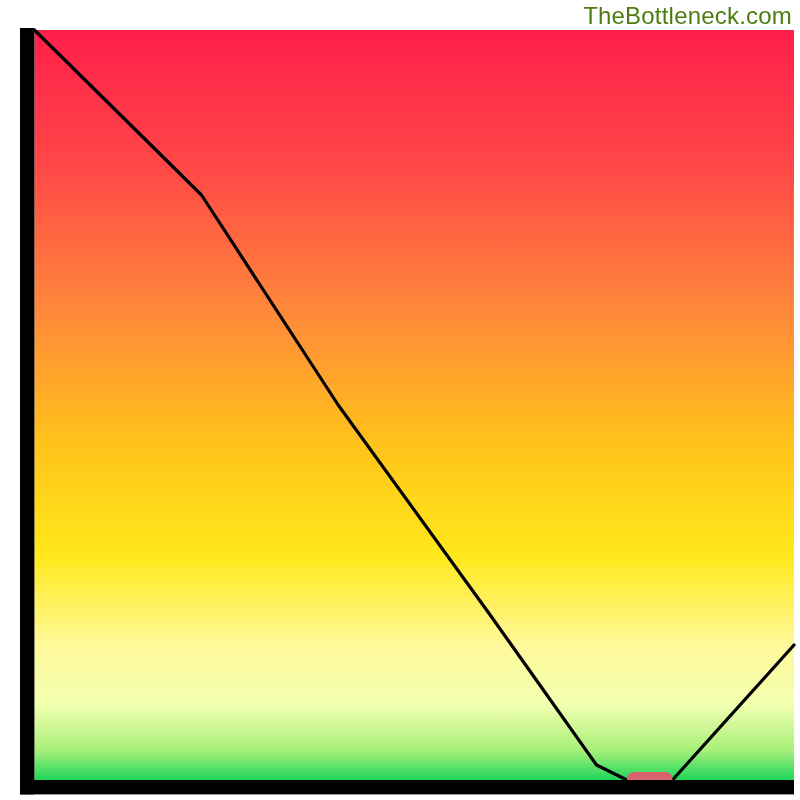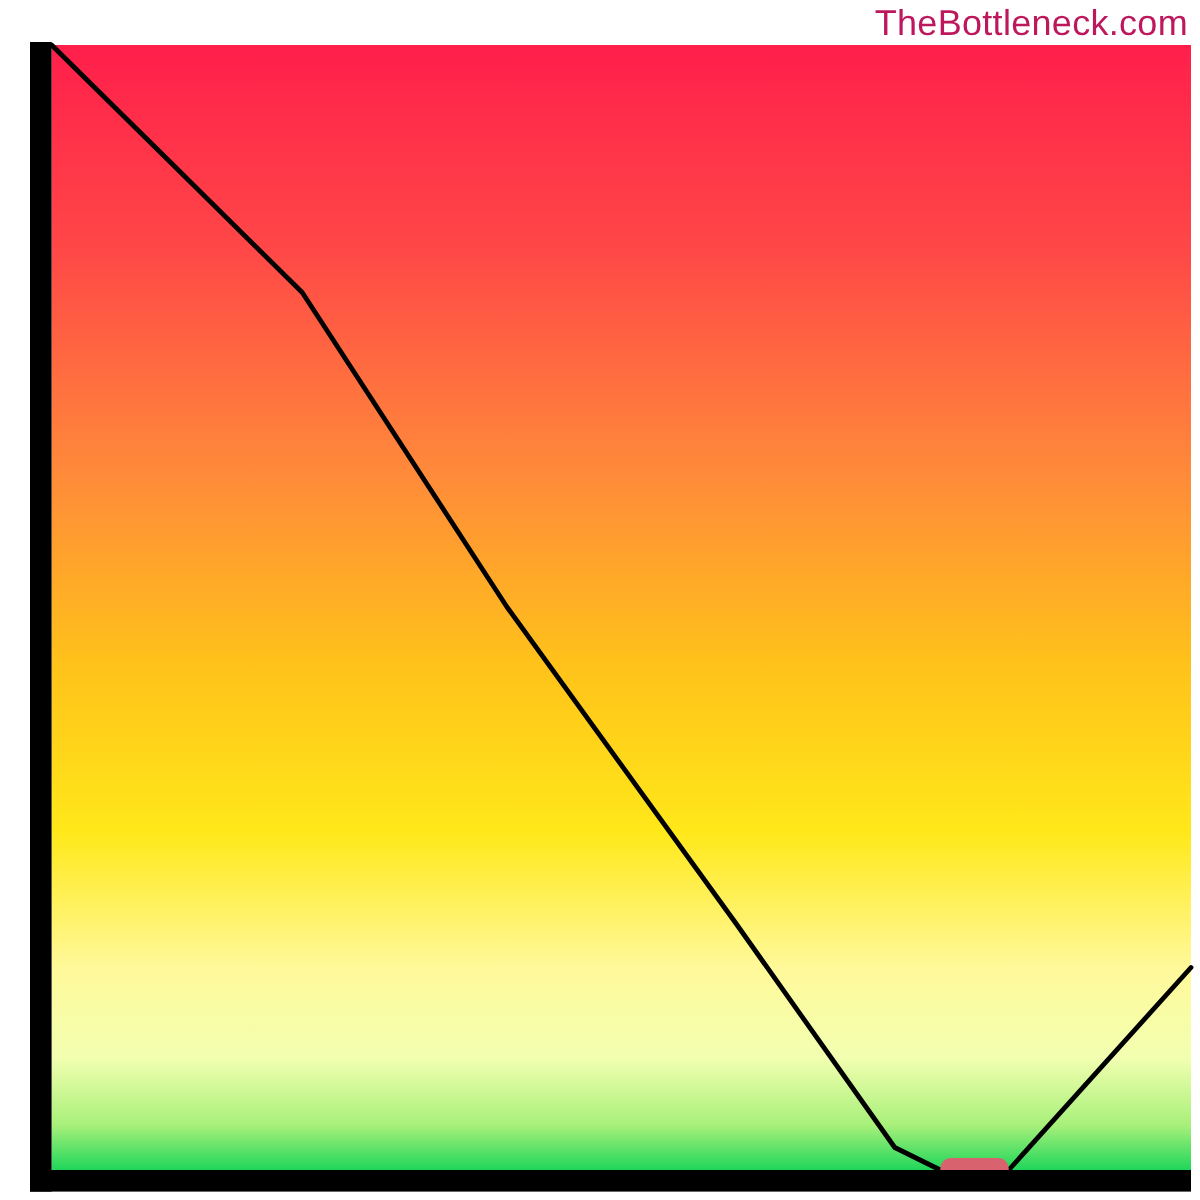--- a/index.html
+++ b/index.html
@@ -13,21 +13,21 @@
   .chart-container {
     position: relative;
     width: 800px;
     height: 800px;
   }
   .attribution {
     position: absolute;
     top: 2px;
     right: 8px;
     font-size: 24px;
-    color: #be185d;
+    color: #4d7c0f;
     font-weight: 500;
     letter-spacing: 0.2px;
   }
   svg {
     display: block;
   }
 </style>
 </head>
 <body>
 

